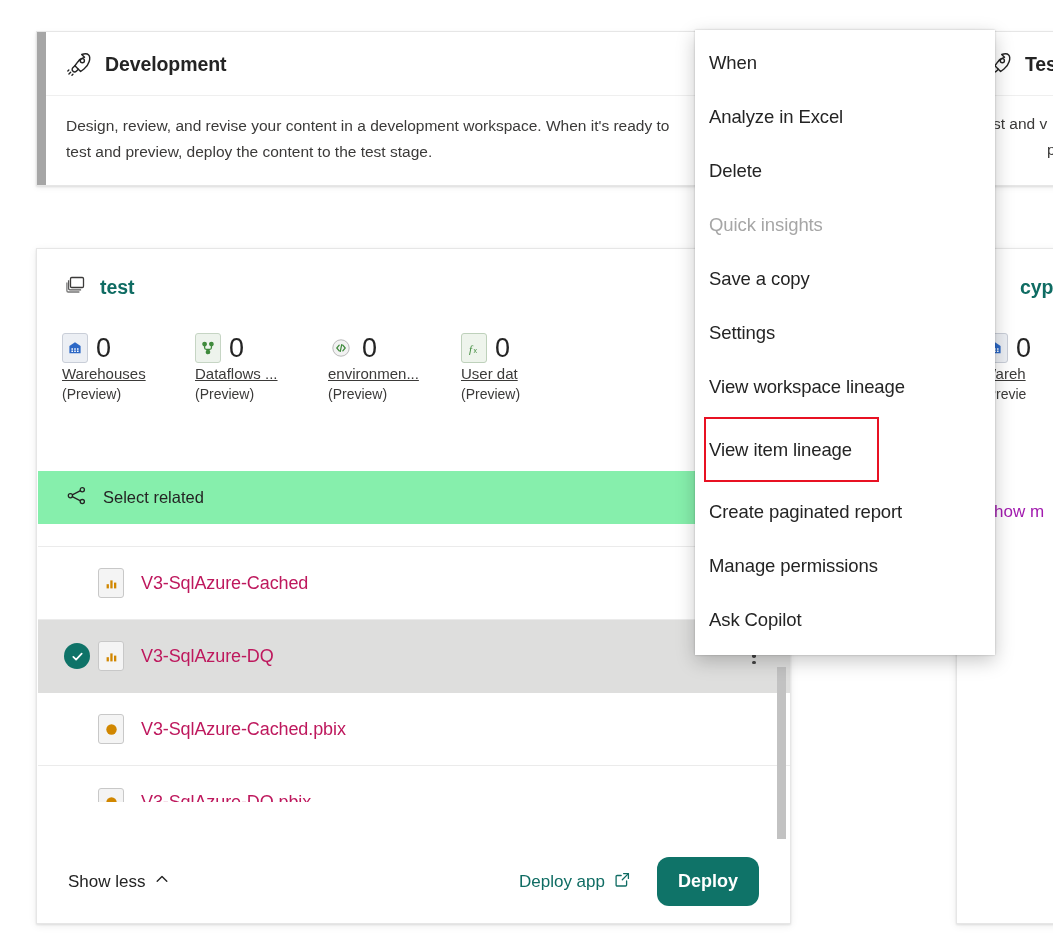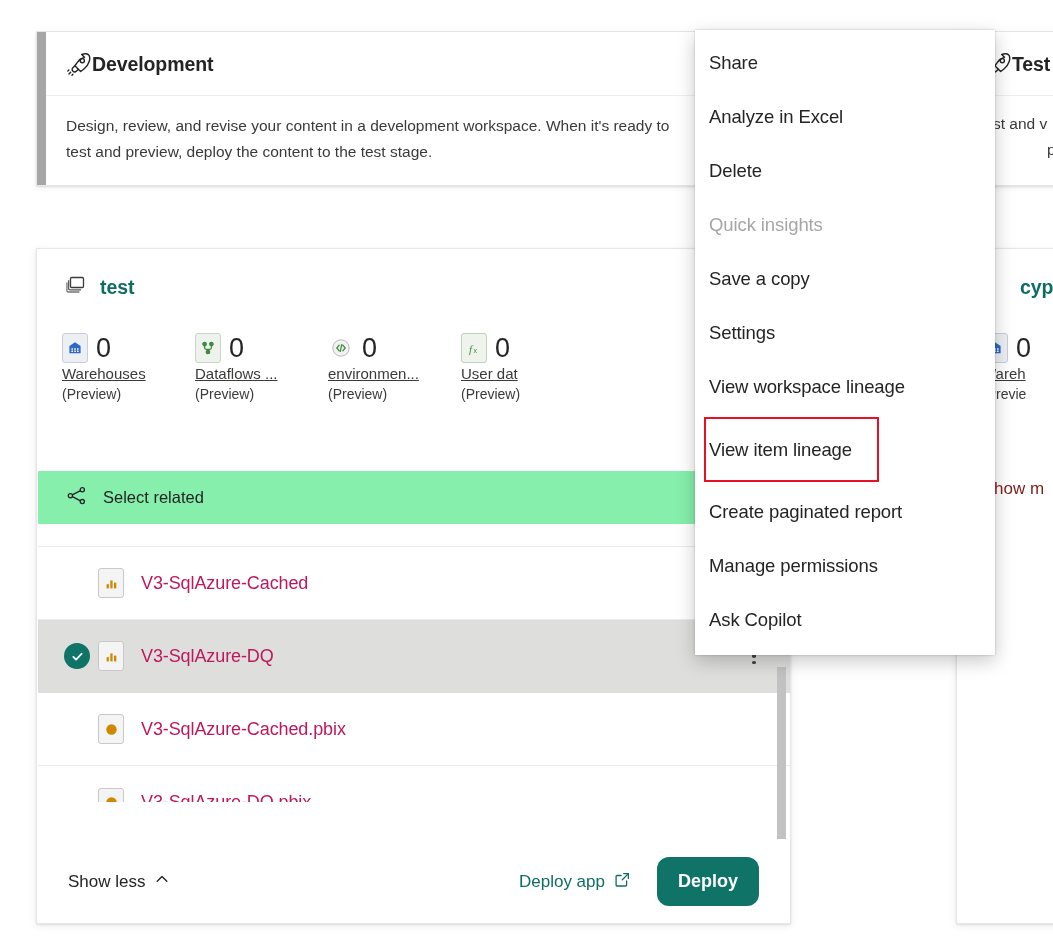--- a/index.html
+++ b/index.html
@@ -28,20 +28,21 @@
   }
   .stage-card .accent {
     position: absolute;
     left: 0; top: 0; bottom: 0;
     width: 9px;
     background: #a6a6a6;
   }
   .stage-head {
     display: flex;
     align-items: center;
+    gap: 13px;
     padding: 19px 20px 18px 29px;
     border-bottom: 1px solid #efefef;
   }
   .stage-head .title {
     font-size: 19.5px;
     font-weight: bold;
     color: #242424;
     letter-spacing: -0.1px;
   }
   .stage-body {
@@ -539,25 +540,25 @@
                 <rect x="10" y="10.5" width="1.6" height="1.5" rx=".3"></rect>
               </g>
             </svg>
           </span>
           <span class="stat-num">0</span>
         </div>
         <div class="stat-label">Wareh</div>
         <div class="stat-sub">(Previe</div>
       </div>
     </div>
-    <div class="right-col-txt" style="left:37px; top:227px; font-size:17px; color:#7f1d1d;">how m</div>
+    <div class="right-col-txt" style="left:37px; top:250px; font-size:17px; color:#a21caf;">how m</div>
   </div>
 
   <div class="ctx-menu" style="left:695px; top:30px; width:300px;">
-    <div class="ctx-item">Share</div>
+    <div class="ctx-item">When</div>
     <div class="ctx-item">Analyze in Excel</div>
     <div class="ctx-item">Delete</div>
     <div class="ctx-item disabled">Quick insights</div>
     <div class="ctx-item">Save a copy</div>
     <div class="ctx-item">Settings</div>
     <div class="ctx-item">View workspace lineage</div>
     <div class="ctx-item highlighted">View item lineage</div>
     <div class="ctx-item">Create paginated report</div>
     <div class="ctx-item">Manage permissions</div>
     <div class="ctx-item">Ask Copilot</div>

